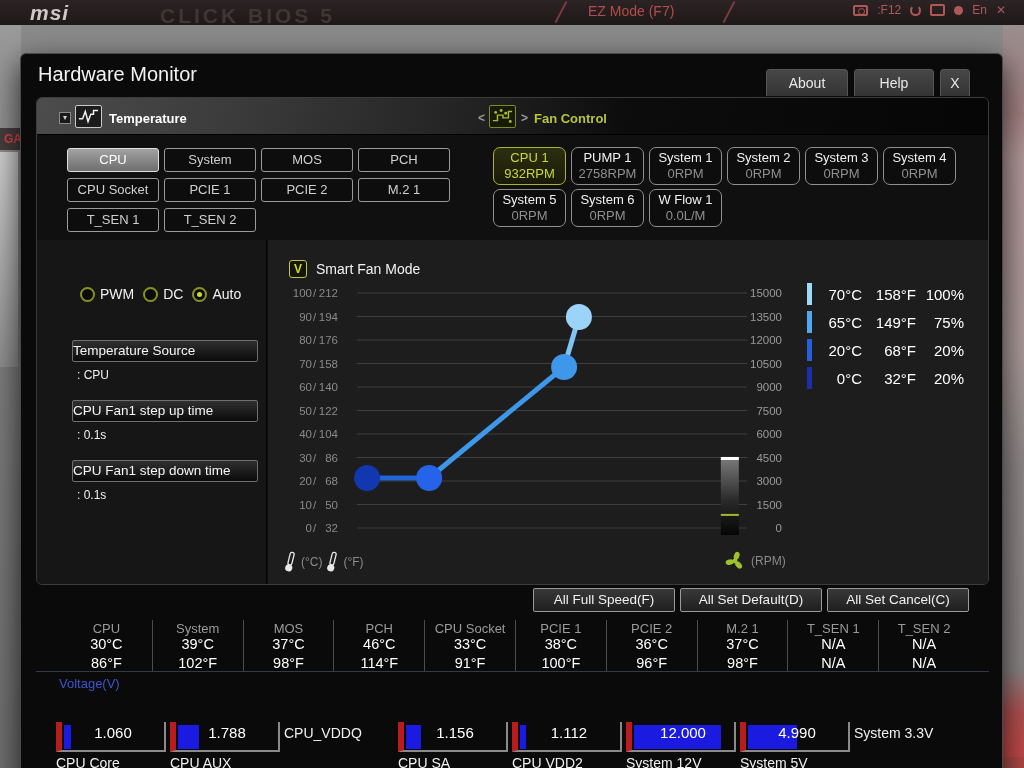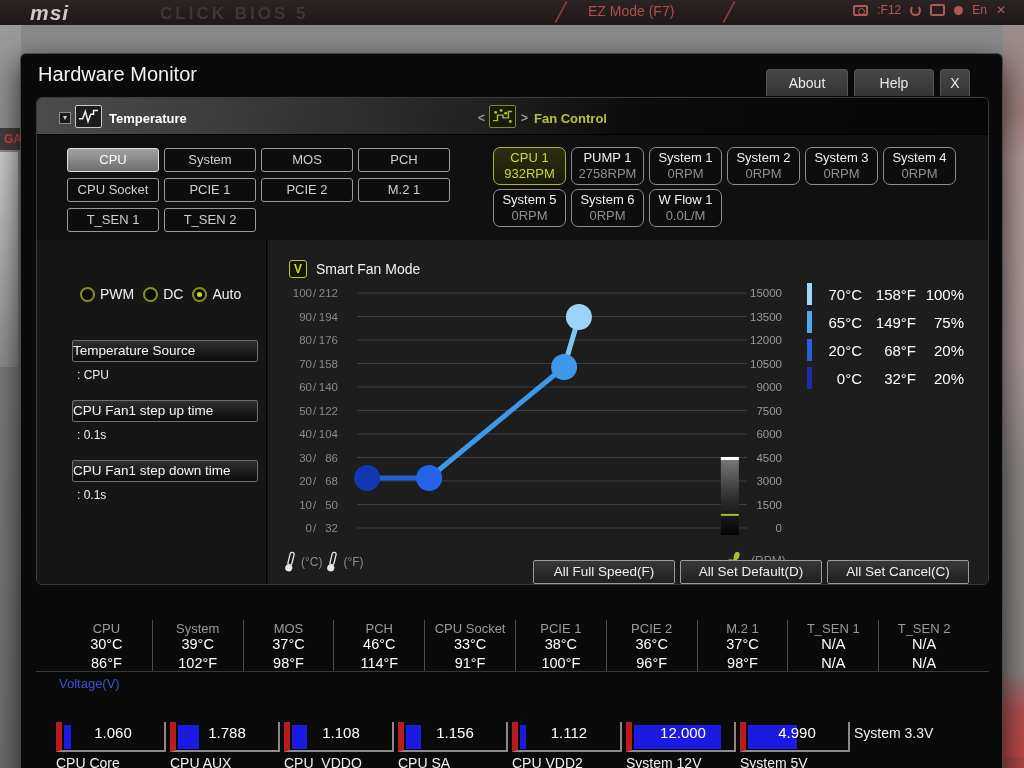--- a/index.html
+++ b/index.html
@@ -3,21 +3,21 @@
 <meta charset="utf-8">
 <style>
   * { margin:0; padding:0; box-sizing:border-box; }
   body { background:#555; font-family:"Liberation Sans", sans-serif; }
   .screen { position:relative; width:1024px; height:768px; overflow:hidden; background:#8a8a8a; font-family:"Liberation Sans", sans-serif;padding-left:27px; }
   .abs { position:absolute; }
 
   
   .bd-topbar { position:absolute; left:0; top:0; width:1024px; height:25px; background:linear-gradient(#2c2424,#1e1818); }
   .bd-logo { position:absolute; left:30px; top:1px; color:#cfc8c8; font-size:21px; font-weight:bold; font-style:italic; letter-spacing:1px; }
-  .bd-bios { position:absolute; left:160px; top:4px; color:#403636; font-size:17px; font-weight:bold; letter-spacing:3px; }
+  .bd-bios { position:absolute; left:160px; top:4px; color:#403636; font-size:21px; font-weight:bold; letter-spacing:3px; }
   .bd-ez { position:absolute; left:588px; top:3px; color:#b34c4c; font-size:14px; }
   .bd-slash { position:absolute; top:0; width:2px; height:24px; background:#7e3c3c; transform:rotate(28deg); }
   .bd-icons { position:absolute; right:18px; top:3px; display:flex; align-items:center; gap:9px; color:#b05858; font-size:12px; }
   .bd-cam { width:15px; height:11px; border:2px solid #b05858; border-radius:2px; position:relative; }
   .bd-cam::after { content:""; position:absolute; left:3px; top:1px; width:5px; height:5px; border:1px solid #b05858; border-radius:50%; }
   .bd-refresh { width:11px; height:11px; border:2px solid #b05858; border-radius:50%; border-top-color:transparent; }
   .bd-mon { width:15px; height:12px; border:2px solid #b05858; border-radius:2px; }
   .bd-dot { width:9px; height:9px; background:#b05858; border-radius:50%; }
   .bd-left { position:absolute; left:0; top:25px; width:21px; height:732px; background:linear-gradient(#9a9a9a,#7f7f7f 40%,#6f6f6f); }
   .bd-ga { position:absolute; left:0; top:103px; width:21px; height:22px; background:#463e3e; color:#dc4444; font-size:12px; font-weight:bold; padding-left:4px; line-height:22px; }
@@ -82,21 +82,21 @@
   .axis-cap-right { position:absolute; left:688px; top:453px; display:flex; align-items:center; gap:6px; color:#8a8a8a; font-size:12px; }
 
   .bp-rows { position:absolute; left:770px; top:185px; }
   .bp-row { display:flex; align-items:center; height:22px; margin-bottom:6px; }
   .bp-bar { width:5px; height:22px; margin-right:2px; }
   .bp-c { width:48px; text-align:right; color:#fff; font-size:15px; }
   .bp-f { width:54px; text-align:right; color:#fff; font-size:15px; }
   .bp-p { width:48px; text-align:right; color:#fff; font-size:15px; }
 
   
-  .actions { position:absolute; left:512px; top:506px; display:flex; gap:5px; }
+  .actions { position:absolute; left:512px; top:534px; display:flex; gap:5px; }
   .action-btn { width:142px; height:24px; background:linear-gradient(#383838,#1f1f1f); border:1px solid #9a9a9a; border-radius:2px;
                 color:#f0f0f0; font-size:13.5px; text-align:center; line-height:22px; cursor:pointer; font-family:inherit; }
 
   .sensors { position:absolute; left:40px; top:566px; width:908px; display:flex; }
   .sensor { width:90.8px; text-align:center; padding-top:2px; }
   .sensor + .sensor { border-left:1px solid #4c4c4c; }
   .sensor .sn { color:#9a9a9a; font-size:13px; line-height:14px; }
   .sensor .sc { color:#fff; font-size:14.5px; line-height:16px; }
   .sensor .sf { color:#fff; font-size:14.5px; line-height:16px; margin-top:3px; }
 
@@ -458,24 +458,20 @@
           <div class="rail-name">CPU Core</div>
         </div>
         <div class="rail">
           <div class="rail-gauge">
             <div class="rail-bar" style="width: 21%; background: rgb(26, 26, 224);"></div>
             <div class="rail-val">1.788</div>
           </div>
           <div class="rail-name">CPU AUX</div>
         </div>
         <div class="rail">
-          <div class="rail-gauge">
-            <div class="rail-bar" style="width: 15%; background: rgb(26, 26, 224);"></div>
-            <div class="rail-val">1.108</div>
-          </div>
           <div class="rail-name">CPU_VDDQ</div>
         </div>
         <div class="rail">
           <div class="rail-gauge">
             <div class="rail-bar" style="width: 15%; background: rgb(26, 26, 224);"></div>
             <div class="rail-val">1.156</div>
           </div>
           <div class="rail-name">CPU SA</div>
         </div>
         <div class="rail">

